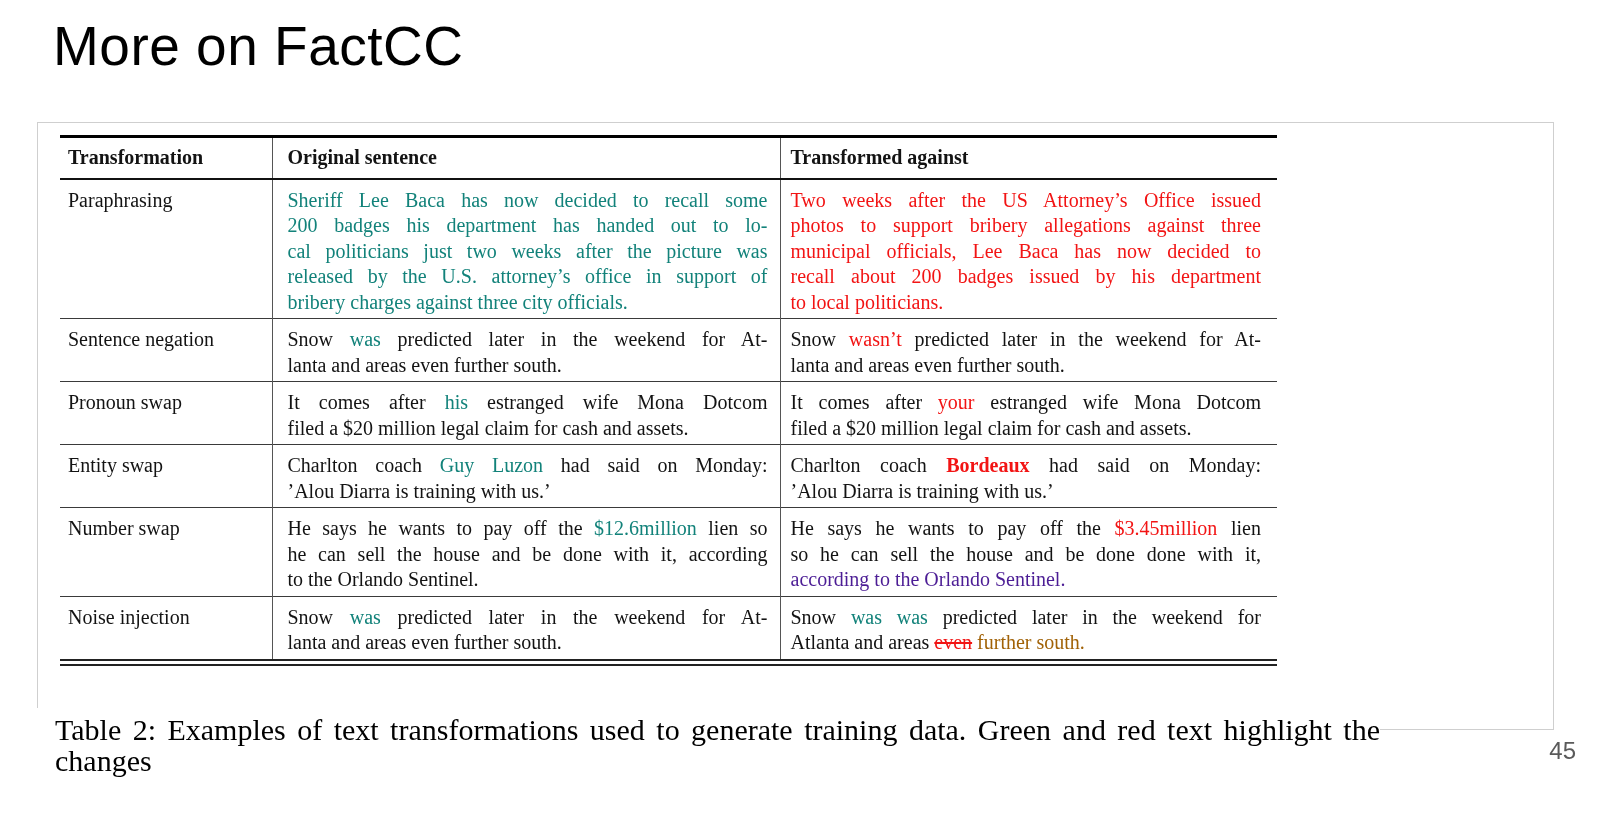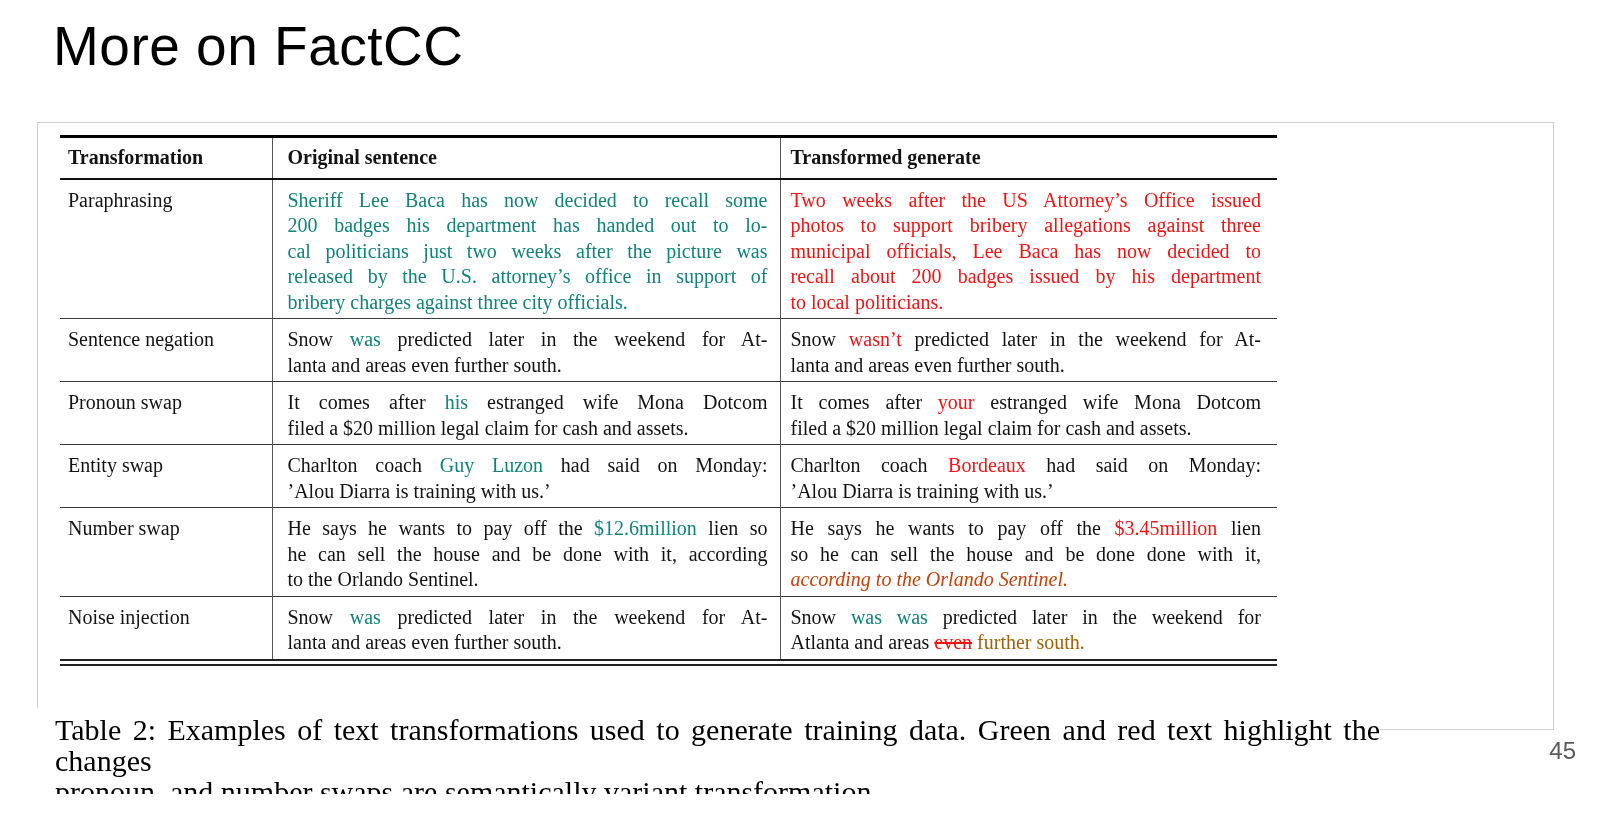--- a/index.html
+++ b/index.html
@@ -102,21 +102,21 @@
     <table class="paper-table">
       <colgroup>
         <col class="c1">
           <col class="c2">
           <col class="c3">
       </colgroup>
       <thead>
         <tr>
           <th>Transformation</th>
           <th>Original sentence</th>
-          <th>Transformed generate</th>
+          <th>Transformed against</th>
         </tr>
       </thead>
       <tbody id="table-body">
           <tr>
             <td>Paraphrasing</td>
             <td class="c-sent">
               <div class="line"><span style="color: rgb(18, 130, 122);">Sheriff Lee Baca has now decided to recall some</span></div>
               <div class="line"><span style="color: rgb(18, 130, 122);">200 badges his department has handed out to lo-</span></div>
               <div class="line"><span style="color: rgb(18, 130, 122);">cal politicians just two weeks after the picture was</span></div>
               <div class="line"><span style="color: rgb(18, 130, 122);">released by the U.S. attorney’s office in support of</span></div>
@@ -152,52 +152,51 @@
               <div class="line last"><span style="color: rgb(19, 19, 19);">filed a $20 million legal claim for cash and assets.</span></div>
             </td>
           </tr>
           <tr>
             <td>Entity swap</td>
             <td class="c-sent">
               <div class="line"><span style="color: rgb(19, 19, 19);">Charlton coach </span><span style="color: rgb(18, 130, 122);">Guy Luzon</span><span style="color: rgb(19, 19, 19);"> had said on Monday:</span></div>
               <div class="line last"><span style="color: rgb(19, 19, 19);">’Alou Diarra is training with us.’</span></div>
             </td>
             <td class="c-sent">
-              <div class="line"><span style="color: rgb(19, 19, 19);">Charlton coach </span><span style="color: rgb(242, 20, 20);">Bordeaux</span><span style="color: rgb(19, 19, 19);"> had said on Monday:</span></div>
+              <div class="line"><span style="color: rgb(19, 19, 19);">Charlton coach </span><span style="color: rgb(242, 20, 20); font-weight: bold;">Bordeaux</span><span style="color: rgb(19, 19, 19);"> had said on Monday:</span></div>
               <div class="line last"><span style="color: rgb(19, 19, 19);">’Alou Diarra is training with us.’</span></div>
             </td>
           </tr>
           <tr>
             <td>Number swap</td>
             <td class="c-sent">
               <div class="line"><span style="color: rgb(19, 19, 19);">He says he wants to pay off the </span><span style="color: rgb(18, 130, 122);">$12.6million</span><span style="color: rgb(19, 19, 19);"> lien so</span></div>
               <div class="line"><span style="color: rgb(19, 19, 19);">he can sell the house and be done with it, according</span></div>
               <div class="line last"><span style="color: rgb(19, 19, 19);">to the Orlando Sentinel.</span></div>
             </td>
             <td class="c-sent">
               <div class="line"><span style="color: rgb(19, 19, 19);">He says he wants to pay off the </span><span style="color: rgb(242, 20, 20);">$3.45million</span><span style="color: rgb(19, 19, 19);"> lien</span></div>
               <div class="line"><span style="color: rgb(19, 19, 19);">so he can sell the house and be done done with it,</span></div>
-              <div class="line last"><span style="color: #c2410c; font-style: italic;">according to the Orlando Sentinel.</span></div>
+              <div class="line last"><span style="color: #4c1d95;">according to the Orlando Sentinel.</span></div>
             </td>
           </tr>
           <tr>
             <td>Noise injection</td>
             <td class="c-sent">
               <div class="line"><span style="color: rgb(19, 19, 19);">Snow </span><span style="color: rgb(18, 130, 122);">was</span><span style="color: rgb(19, 19, 19);"> predicted later in the weekend for At-</span></div>
               <div class="line last"><span style="color: rgb(19, 19, 19);">lanta and areas even further south.</span></div>
             </td>
             <td class="c-sent">
               <div class="line"><span style="color: rgb(19, 19, 19);">Snow </span><span style="color: rgb(18, 130, 122);">was was</span><span style="color: rgb(19, 19, 19);"> predicted later in the weekend for</span></div>
               <div class="line last"><span style="color: rgb(19, 19, 19);">Atlanta and areas </span><span class="strike" style="color: rgb(242, 20, 20);">even</span><span style="color: #a16207;"> further south.</span></div>
             </td>
           </tr>
         </tbody>
     </table>
   </div>
 
   <div class="caption" id="caption-block">
       <div class="cap-line">Table 2: Examples of text transformations used to generate training data. Green and red text highlight the changes</div>
-      <div class="cap-line last">pronoun, and number swaps are semantically variant transformation.</div>
     </div>
 
   <div class="page-number">45</div>
 
 </div>
 
 </body></html>

